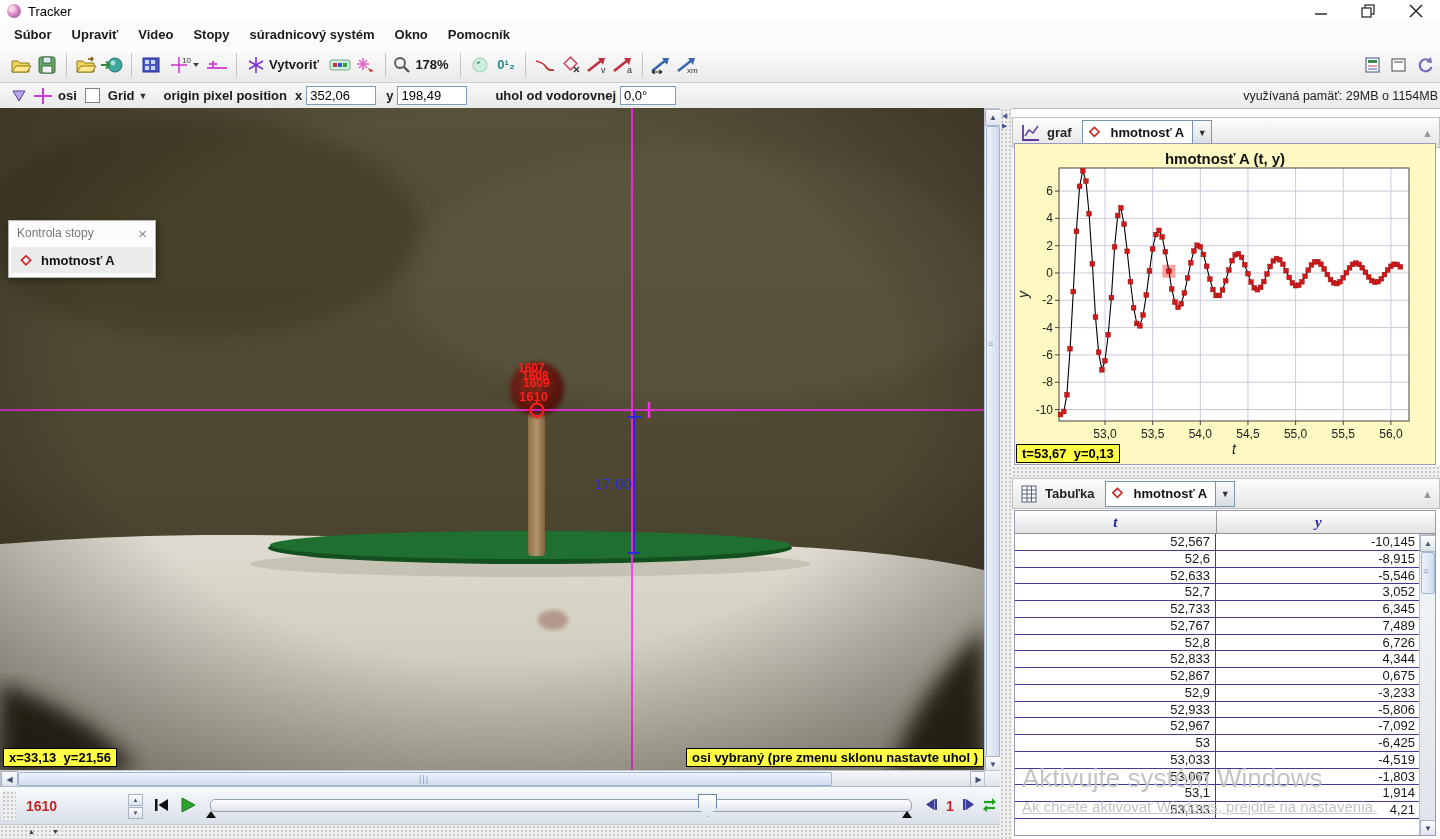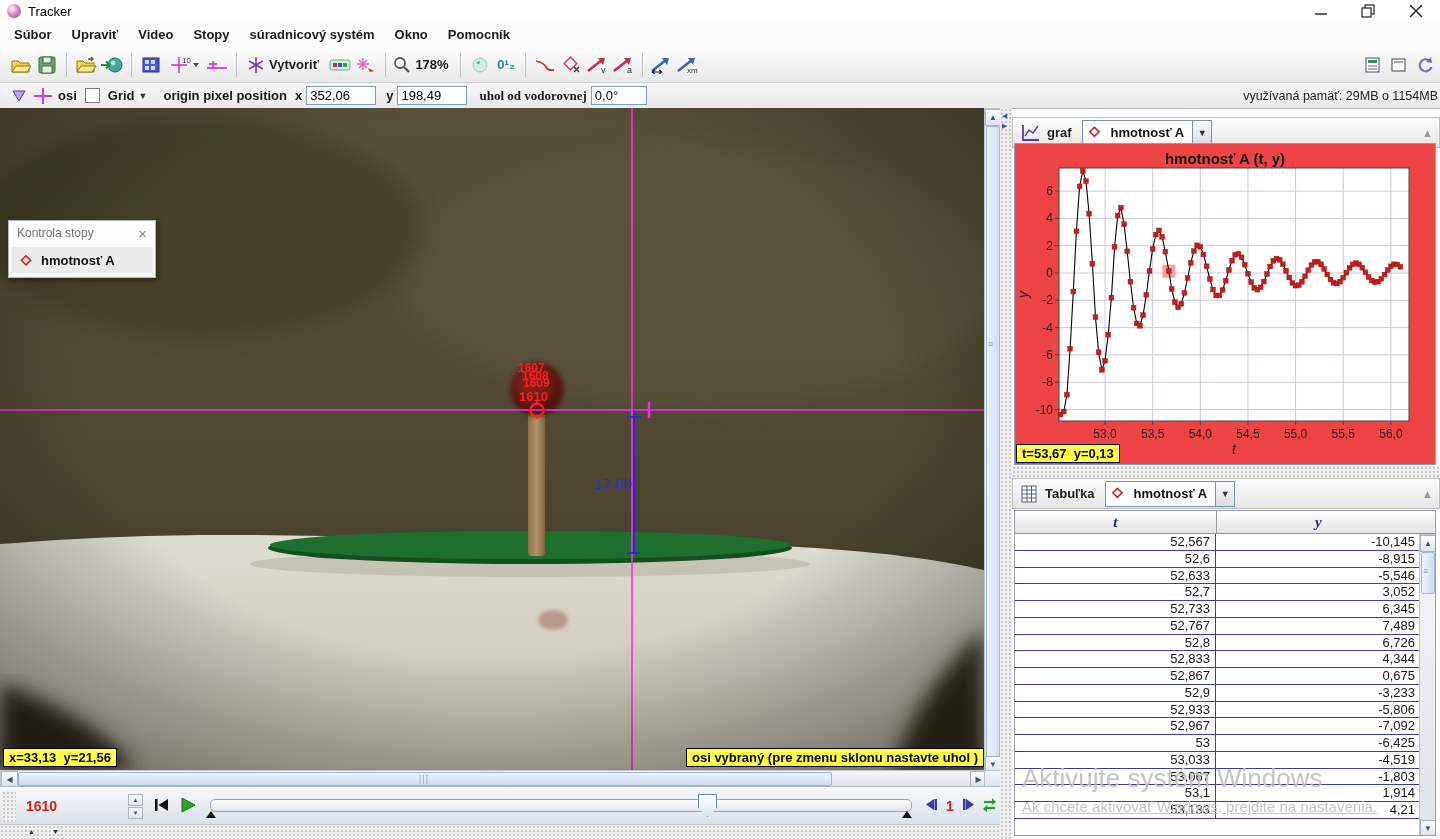--- a/index.html
+++ b/index.html
@@ -34,21 +34,21 @@
   
   #trackpanel{left:8px;top:112px;width:146px;height:56px;background:#fcfcfc;border:1px solid #b5b5b5;box-shadow:2px 2px 5px rgba(0,0,0,.35);}
   
   #player{left:0;top:786px;width:1000px;height:38px;background:linear-gradient(#f7fafd,#d9dfe9);border-top:1px solid #aeb9c6;}
   
   #vsplit{left:1000px;top:108px;width:12px;height:731px;}
   .sec-toolbar{background:linear-gradient(#fcfcfc,#e6e6e6);border:1px solid #bfbfbf;}
   .combo{display:flex;align-items:center;height:24px;background:#fff;border:1px solid #7a93ad;}
   .combo-arrow{width:18px;height:24px;display:flex;align-items:center;justify-content:center;background:linear-gradient(#fafafa,#d8dde4);border-left:1px solid #7a93ad;font-size:9px;color:#333;}
   .collapse{color:#9a9a9a;font-size:11px;}
-  #chartbox{left:1014px;top:143px;width:422px;height:322px;background:#ef4444;border:1px solid #9a9ab8;box-sizing:border-box;}
+  #chartbox{left:1014px;top:143px;width:422px;height:322px;background:#fef9c3;border:1px solid #9a9ab8;box-sizing:border-box;}
   #tablebox{left:1014px;top:510px;width:422px;height:326px;background:#fff;border:1px solid #9a9ab8;box-sizing:border-box;overflow:hidden;}
   .th{display:flex;align-items:center;justify-content:center;background:linear-gradient(#ffffff,#e2e2e2);border-bottom:1px solid #8f8f8f;color:#2222aa;font-family:"Liberation Serif",serif;font-weight:bold;font-style:italic;font-size:15px;}
   .trow{display:flex;height:16.78px;box-sizing:border-box;border-bottom:1px solid #3d3d99;}
   .tcell{box-sizing:border-box;text-align:right;font-size:13px;line-height:15px;padding:0 5px 0 0;color:#161616;overflow:hidden;}
   #watermark{pointer-events:none;color:rgba(190,190,190,.9);}
   svg text{font-family:"Liberation Sans",sans-serif;}
 </style>
 </head>
 <body>
 
@@ -257,21 +257,21 @@
       </svg>
     <span class="lbl">osi</span>
     <span style="width:13px;height:13px;border:1px solid #808080;background:#fff;margin:0 4px;"></span>
     <span class="lbl">Grid</span>
     <span style="font-size:9px;color:#333;margin-right:10px;">▼</span>
     <span class="lbl" style="margin-left:6px;">origin pixel position</span>
     <span class="lbl">x</span>
     <input class="field" style="width: 62px;" value="352,06">
     <span class="lbl" style="margin-left:10px;">y</span>
     <input class="field" style="width: 62px;" value="198,49">
-    <span class="lbl" style="margin-left:12px;font-family:Liberation Serif, serif;">uhol od vodorovnej</span>
+    <span class="lbl" style="margin-left:28px;">uhol od vodorovnej</span>
     <input class="field" style="width: 48px;" value="0,0°">
     <span style="flex:1"></span>
     <span style="font-size:12.5px;color:#222;margin-right:8px;">využívaná pamäť: 29MB o 1154MB</span>
   </div>
 
   <div id="video-panel" class="ab">
     <svg width="984" height="662">
       <defs>
         <linearGradient id="bgGrad" x1="0" y1="0" x2="0" y2="1">
           <stop offset="0" stop-color="#57513a"></stop>

